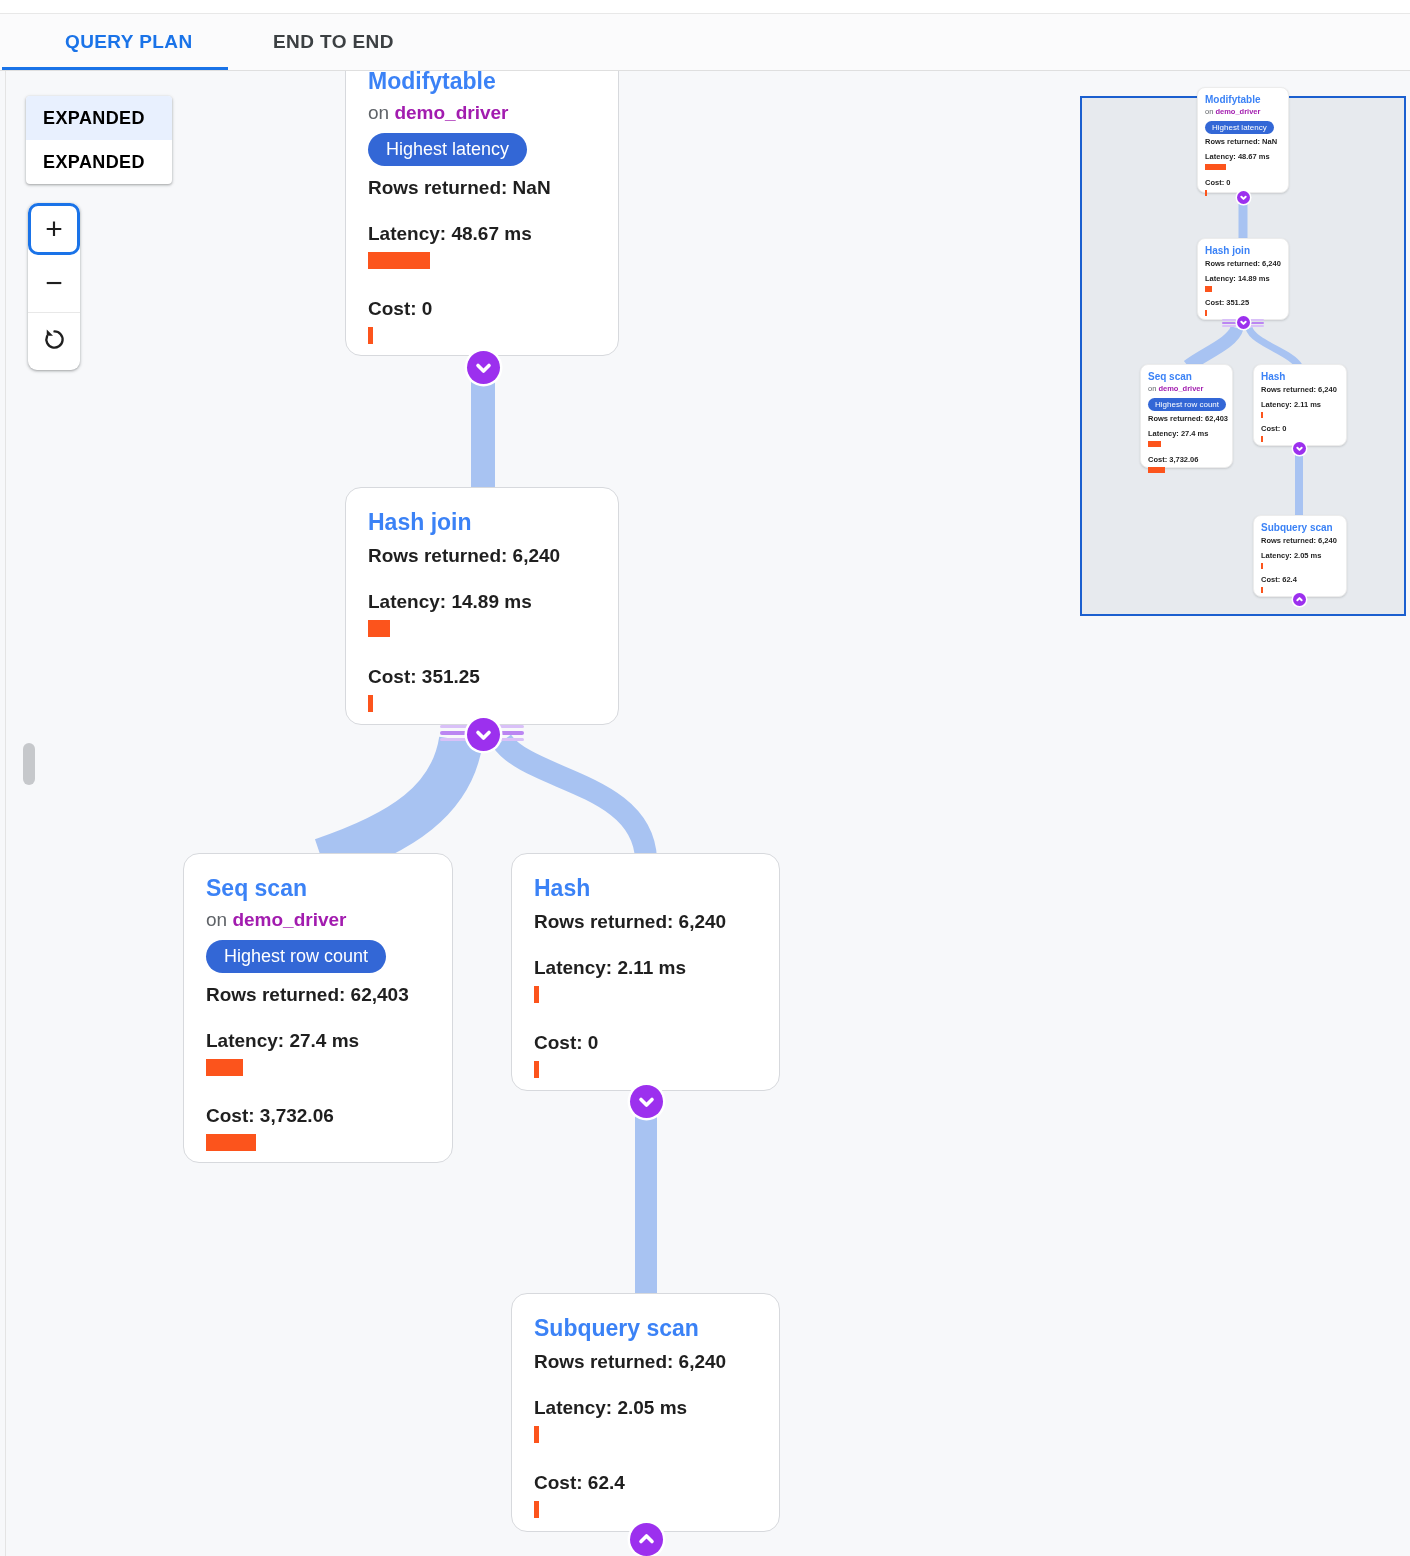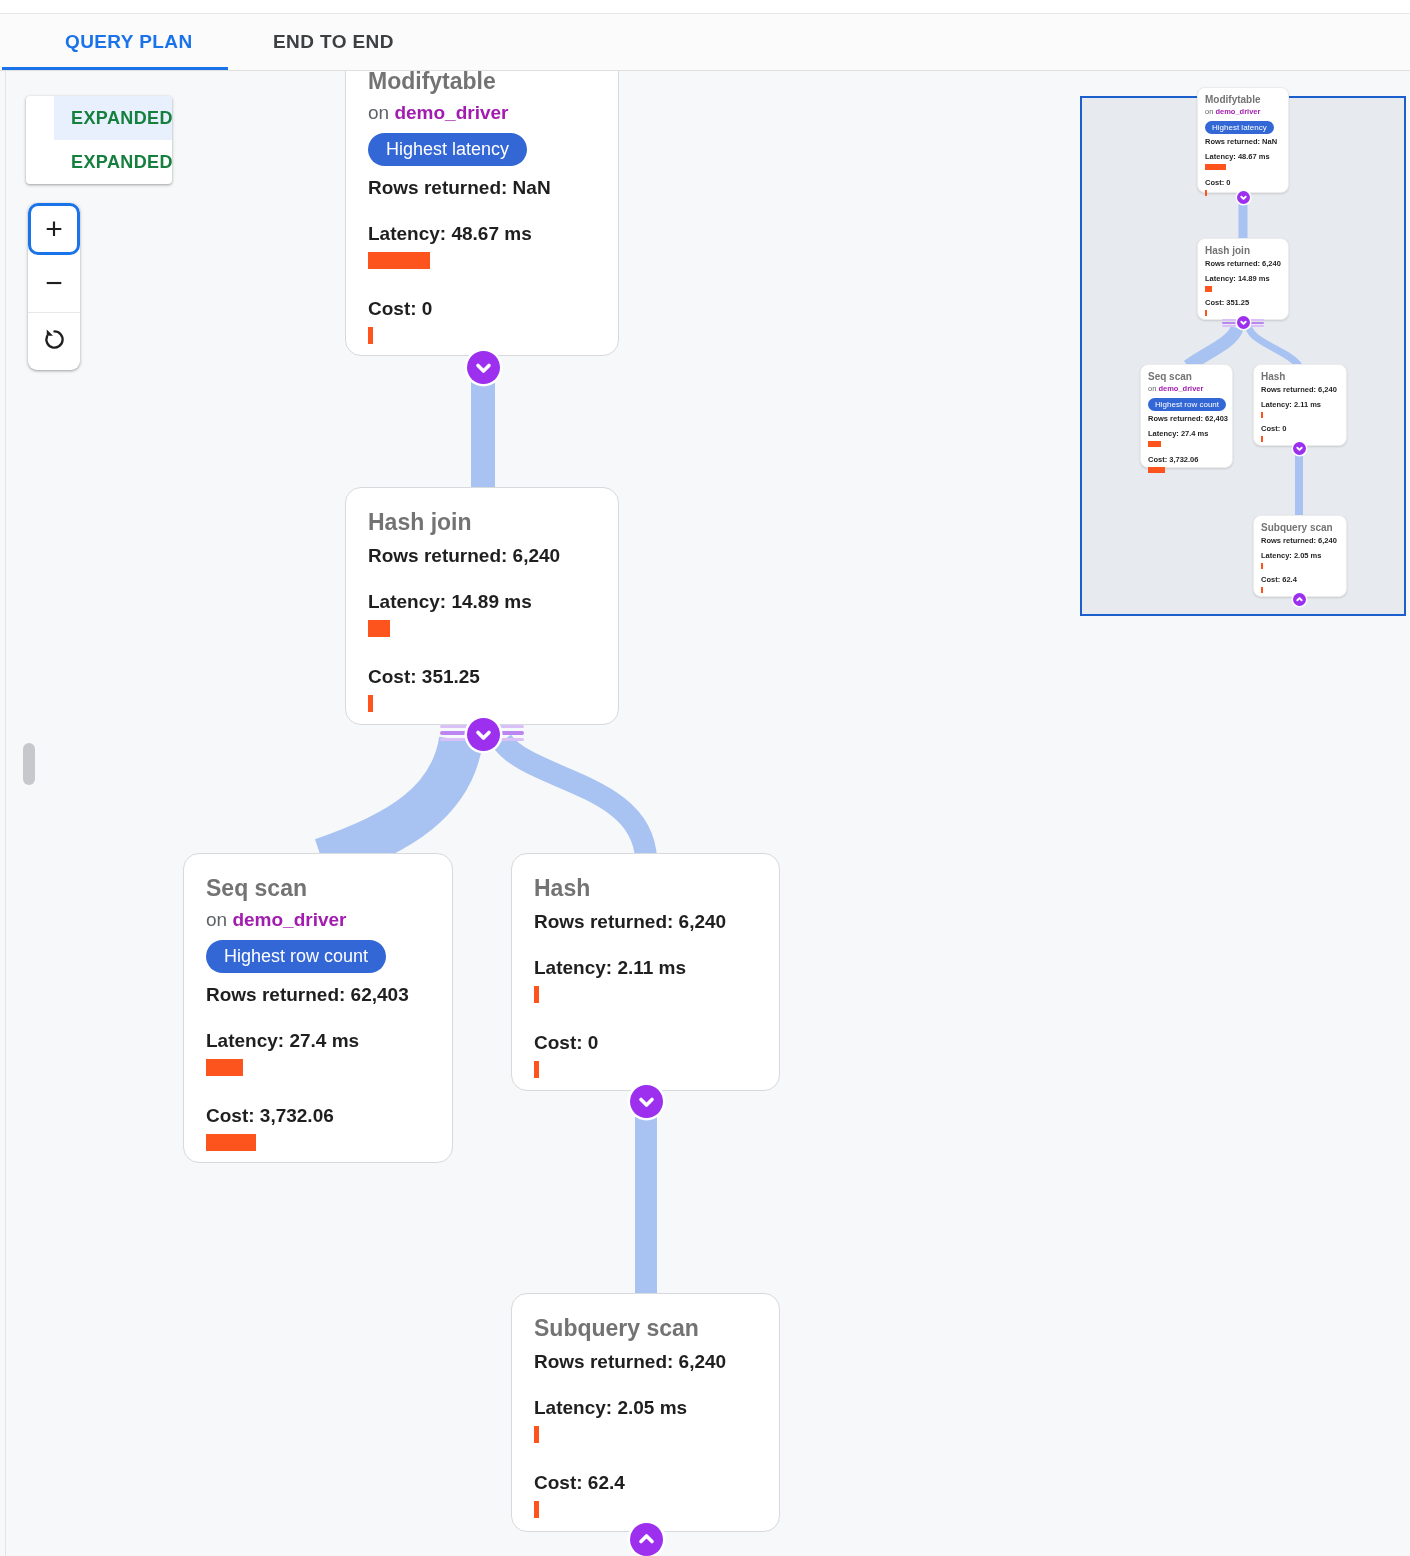--- a/index.html
+++ b/index.html
@@ -21,42 +21,42 @@
     overflow:hidden; background:#f7f8fa; }
   .left-border { position:absolute; left:5px; top:0; bottom:0; width:1px; background:#e4e4e4; z-index:0; }
   .scroll-thumb { position:absolute; left:23px; top:672px; width:12px; height:42px;
     border-radius:6px; background:#c6c8cb; z-index:6; }
 
   
   .toggle-card { position:absolute; left:26px; top:25px; width:146px; z-index:5;
     background:#fff; border-radius:4px; overflow:hidden;
     box-shadow:0 1px 2px rgba(60,64,67,.3), 0 1px 3px 1px rgba(60,64,67,.15); }
   .toggle-item { height:44px; display:flex; align-items:center; padding-left:17px;
-    font-size:18px; font-weight:700; letter-spacing:.4px; color:#15803d; cursor:pointer;margin-left:28px; }
+    font-size:18px; font-weight:700; letter-spacing:.4px; color:#000000; cursor:pointer; }
   .toggle-selected { background:#e8f0fe; }
 
   
   .zoom-card { position:absolute; left:28px; top:132px; width:52px; height:167px; z-index:5;
     background:#fff; border-radius:9px;
     box-shadow:0 1px 2px rgba(60,64,67,.3), 0 1px 3px 1px rgba(60,64,67,.15); }
   .zoom-btn { position:absolute; left:0; width:52px; display:flex; align-items:center; justify-content:center;
     cursor:pointer; color:#1f1f1f; }
   .zoom-in { top:0; height:52px; border:3px solid #1a73e8; border-radius:10px; background:#fff;
     font-size:30px; font-weight:400; }
   .zoom-out { top:52px; height:56px; font-size:30px; font-weight:400; }
   .zoom-divider { position:absolute; left:0; top:109px; width:52px; height:1px; background:#e8e8e8; }
   .zoom-reset { top:110px; height:57px; }
 
   
   svg.edges { position:absolute; left:0; top:0; z-index:2; pointer-events:none; }
 
   
   .node { position:absolute; background:#fff; border:1px solid #d7d9dd; border-radius:16px;
     padding:20px 22px; z-index:3; cursor:pointer; }
-  .n-title { font-size:23px; line-height:28px; font-weight:700; color:#737373; white-space:nowrap; }
+  .n-title { font-size:23px; line-height:28px; font-weight:700; color:#3b82f6; white-space:nowrap; }
   .n-on { margin-top:6px; font-size:19px; line-height:24px; white-space:nowrap; }
   .on-prefix { color:#5f6368; }
   .on-table { color:#a21caf; font-weight:700; }
   .n-badge { display:inline-block; margin-top:8px; height:33px; line-height:33px; padding:0 18px;
     border-radius:17px; background:#3367d6; color:#fff; font-size:18px; white-space:nowrap; }
   .n-row { margin-top:10px; font-size:19px; line-height:24px; font-weight:700; color:#1f1f1f; white-space:nowrap; }
   .mt-lg { margin-top:22px; }
   .mt-xl { margin-top:28px; }
   .n-bar { margin-top:6px; height:17px; background:#fc541c; }
 

